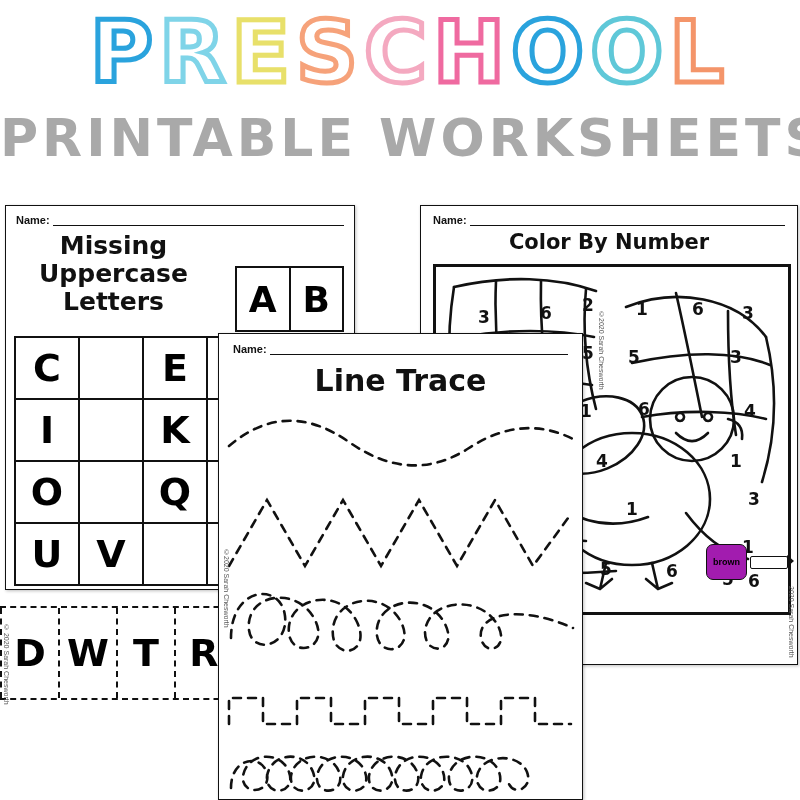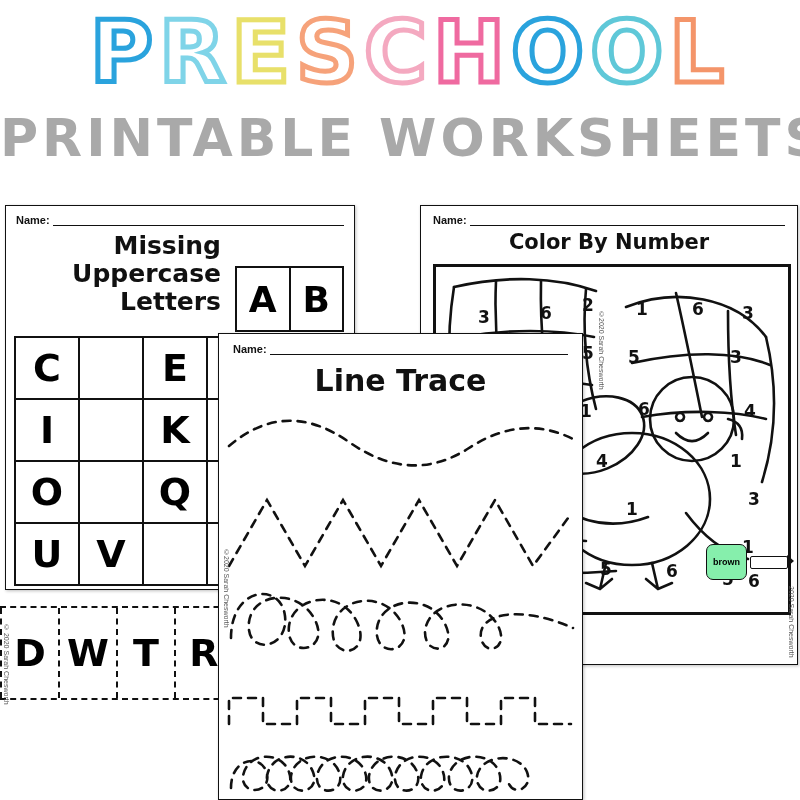--- a/index.html
+++ b/index.html
@@ -70,21 +70,20 @@
   }
 
   
   #sheet-missing{
     left:5px;top:205px;width:350px;height:385px;
   }
   #sheet-missing .nameline{margin:8px 10px 0 10px;}
   #missing-title{
     font-size:25px;line-height:28px;margin-top:6px;
     width:215px;
-    text-align:right;
   }
   #ab-box{
     position:absolute;right:10px;top:60px;
     width:105px;height:62px;border:2px solid #111;
     display:flex;
   }
   #ab-box div{
     flex:1;border-right:2px solid #111;
     display:flex;align-items:center;justify-content:center;
     font-size:36px;font-weight:bold;font-family:"DejaVu Sans",sans-serif;
@@ -137,21 +136,21 @@
   }
   #turkey-frame svg{display:block;}
   #color-key{
     position:absolute;left:10px;bottom:6px;width:360px;
     display:flex;justify-content:space-between;
   }
   .key-col{display:flex;flex-direction:column;gap:3px;}
   .key-row{display:flex;align-items:center;gap:3px;}
   .key-label{
     border:1.5px solid #111;border-radius:7px;
-    font-size:9px;font-weight:bold;padding:12px 6px;background:#86efac;
+    font-size:9px;font-weight:bold;padding:12px 6px;background:#a21caf;
   }
   .crayon{
     width:36px;height:11px;border:1.5px solid #111;
     border-radius:2px;position:relative;background:#fff;
   }
   .crayon:after{
     content:"";position:absolute;right:-7px;top:-1.5px;
     border-left:7px solid #111;
     border-top:6.5px solid transparent;
     border-bottom:6.5px solid transparent;

